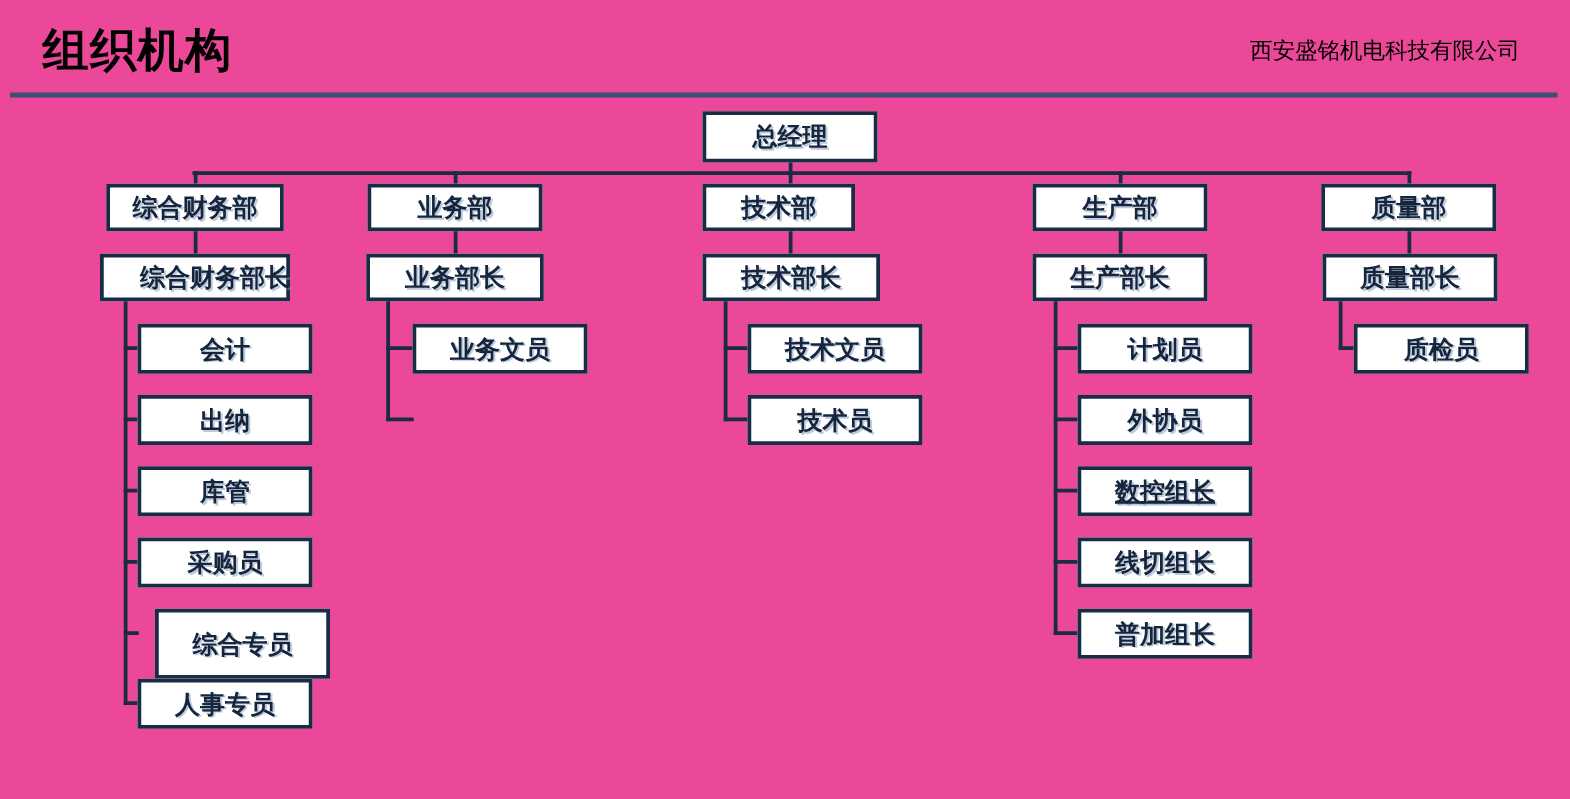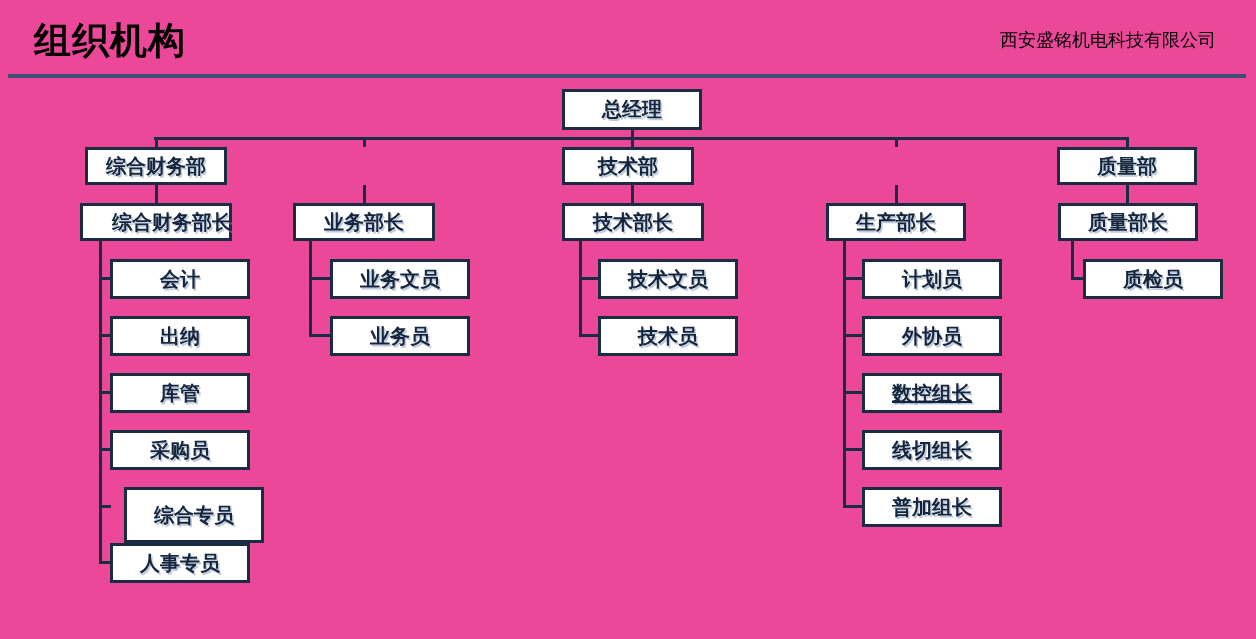--- a/index.html
+++ b/index.html
@@ -40,21 +40,23 @@
 
   <div class="line" style="left:631px;top:130px;width:3px;height:10px;"></div>
   <div class="line" style="left:154px;top:137px;width:975px;height:3px;"></div>
   <div class="line" style="left:155px;top:137px;width:3px;height:10px;"></div>
   <div class="line" style="left:363px;top:137px;width:3px;height:10px;"></div>
   <div class="line" style="left:631px;top:137px;width:3px;height:10px;"></div>
   <div class="line" style="left:895px;top:137px;width:3px;height:10px;"></div>
   <div class="line" style="left:1126px;top:137px;width:3px;height:10px;"></div>
 
   <div class="box" style="left:85px;top:147px;width:142px;height:38px;">综合财务部</div>
-  <div class="box" style="left:562px;top:147px;width:132px;height:38px;">技术部</div>
+  <div class="box" style="left:294px;top:147px;width:140px;height:38px;">业务部</div>
+  <div class="box" style="left:562px;top:147px;width:122px;height:38px;">技术部</div>
+  <div class="box" style="left:826px;top:147px;width:140px;height:38px;">生产部</div>
   <div class="box" style="left:1057px;top:147px;width:140px;height:38px;">质量部</div>
 
   <div class="line" style="left:155px;top:185px;width:3px;height:18px;"></div>
   <div class="line" style="left:363px;top:185px;width:3px;height:18px;"></div>
   <div class="line" style="left:631px;top:185px;width:3px;height:18px;"></div>
   <div class="line" style="left:895px;top:185px;width:3px;height:18px;"></div>
   <div class="line" style="left:1126px;top:185px;width:3px;height:18px;"></div>
 
   <div class="box" style="left:80px;top:203px;width:152px;height:38px;padding-left:32px;">综合财务部长</div>
   <div class="box" style="left:293px;top:203px;width:142px;height:38px;">业务部长</div>
@@ -90,21 +92,20 @@
   <div class="line" style="left:1071px;top:277px;width:14px;height:3px;"></div>
 
   <div class="box" style="left:110px;top:259px;width:140px;height:40px;">会计</div>
   <div class="box" style="left:110px;top:316px;width:140px;height:40px;">出纳</div>
   <div class="box" style="left:110px;top:373px;width:140px;height:40px;">库管</div>
   <div class="box" style="left:110px;top:430px;width:140px;height:40px;">采购员</div>
   <div class="box" style="left:124px;top:487px;width:140px;height:56px;">综合专员</div>
   <div class="box" style="left:110px;top:543px;width:140px;height:40px;">人事专员</div>
 
   <div class="box" style="left:330px;top:259px;width:140px;height:40px;">业务文员</div>
-  <div class="box" style="left:330px;top:316px;width:140px;height:40px;">业务员</div>
 
   <div class="box" style="left:598px;top:259px;width:140px;height:40px;">技术文员</div>
   <div class="box" style="left:598px;top:316px;width:140px;height:40px;">技术员</div>
 
   <div class="box" style="left:862px;top:259px;width:140px;height:40px;">计划员</div>
   <div class="box" style="left:862px;top:316px;width:140px;height:40px;">外协员</div>
   <div class="box" style="left:862px;top:373px;width:140px;height:40px;text-decoration:underline;">数控组长</div>
   <div class="box" style="left:862px;top:430px;width:140px;height:40px;">线切组长</div>
   <div class="box" style="left:862px;top:487px;width:140px;height:40px;">普加组长</div>
 

